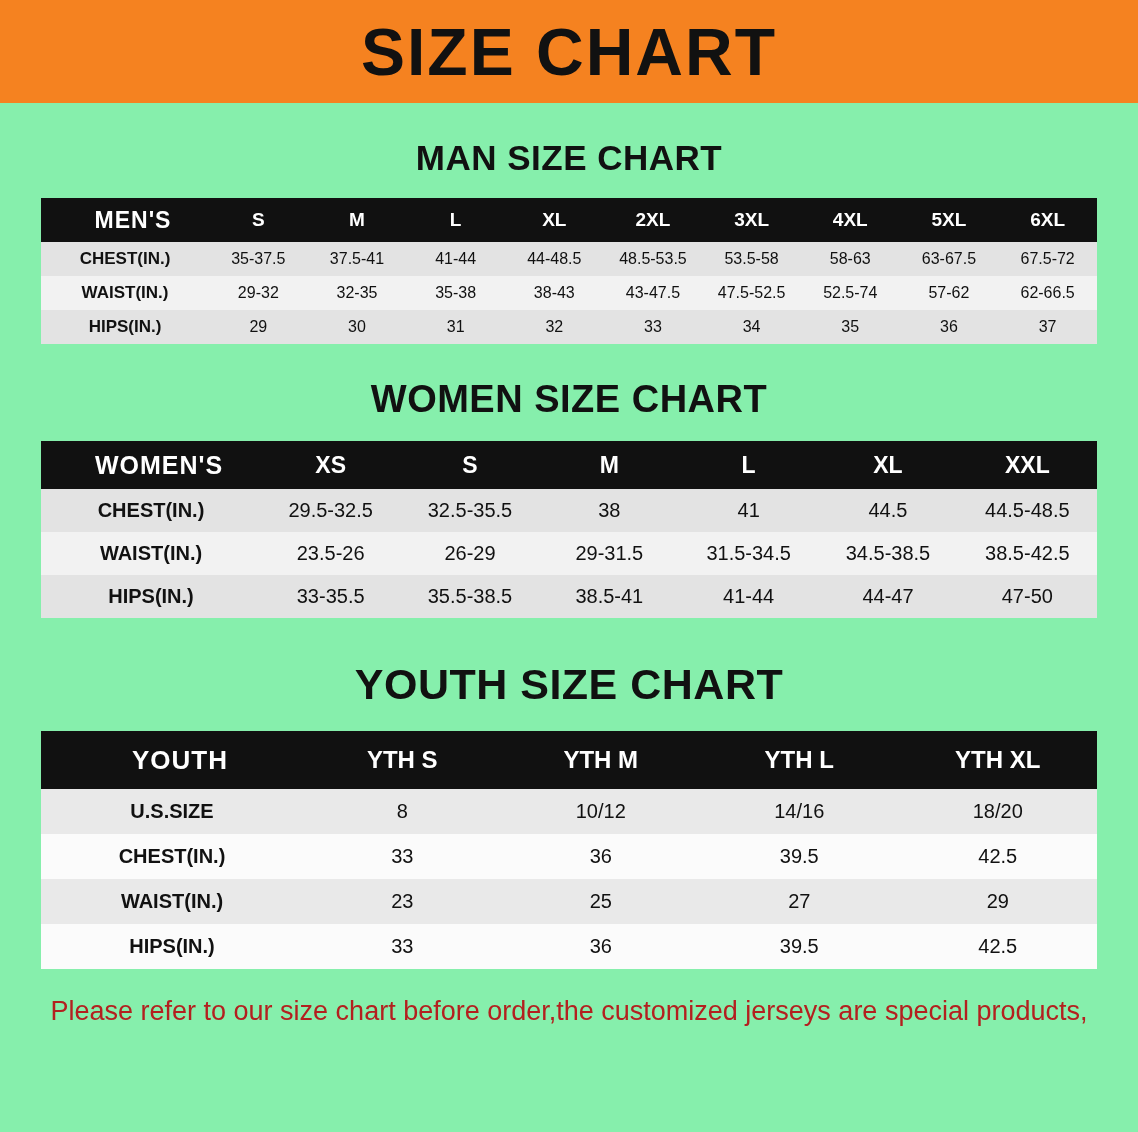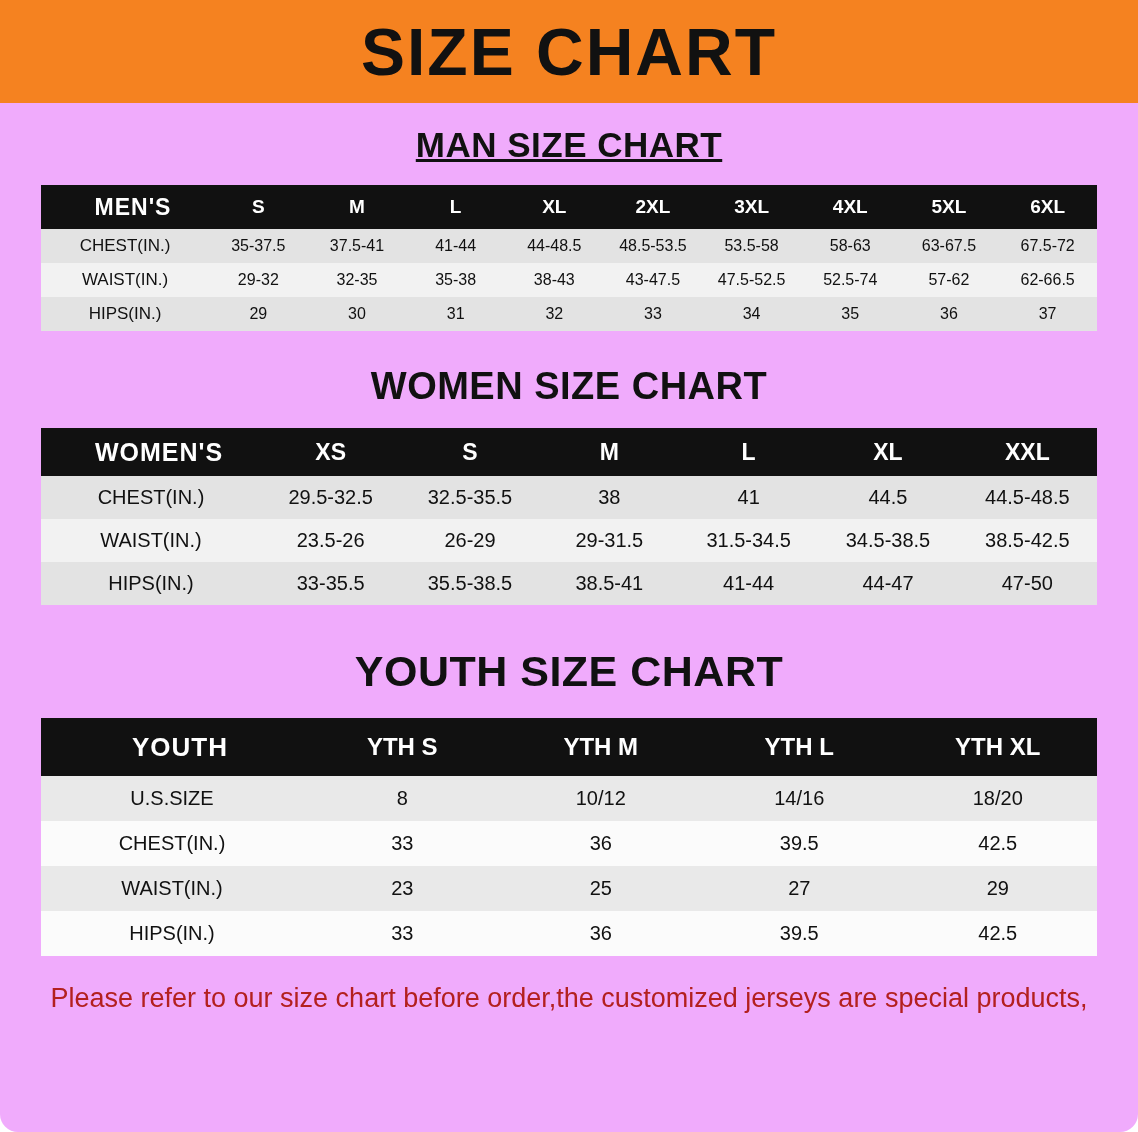--- a/index.html
+++ b/index.html
@@ -11,22 +11,21 @@
     height: 1132px;
     background: #ffffff;
     font-family: "Liberation Sans", sans-serif;
     color: #111111;
     overflow: hidden;
   }
   .page {
     position: relative;
     width: 1138px;
     height: 1132px;
-    background: #f0abfc;
-    border-radius: 18px;
+    background: #86efac;
   }
 
   
   .banner {
     width: 100%;
     height: 103px;
     background: #f58220;
     display: flex;
     align-items: center;
     justify-content: center;
@@ -42,23 +41,22 @@
 
   
   .section-title {
     text-align: center;
     font-weight: bold;
     color: #111111;
     font-family: "Liberation Sans", sans-serif;
   }
   .section-title.man {
     font-size: 35px;
-    margin-top: 22px;
+    margin-top: 35px;
     letter-spacing: 0.5px;
-    text-decoration: underline;
   }
   .section-title.women {
     font-size: 38px;
     margin-top: 34px;
     letter-spacing: 0.5px;
   }
   .section-title.youth {
     font-size: 43px;
     margin-top: 42px;
     letter-spacing: 0.5px;
@@ -79,21 +77,21 @@
     text-align: center;
     font-family: "Liberation Sans", sans-serif;
     color: #111111;
     padding: 0;
   }
   table.size-table thead th {
     background: #111111;
     color: #ffffff;
   }
   .rowhead {
-    font-weight: normal;
+    font-weight: bold;
   }
   .hdr-label {
     font-weight: bold;
     text-align: left;
     padding-left: 16px !important;
   }
 
   
   #men-wrap { width: 1056px; margin-top: 20px; }
   #men-table thead th { height: 44px; font-size: 19px; font-weight: bold; }

